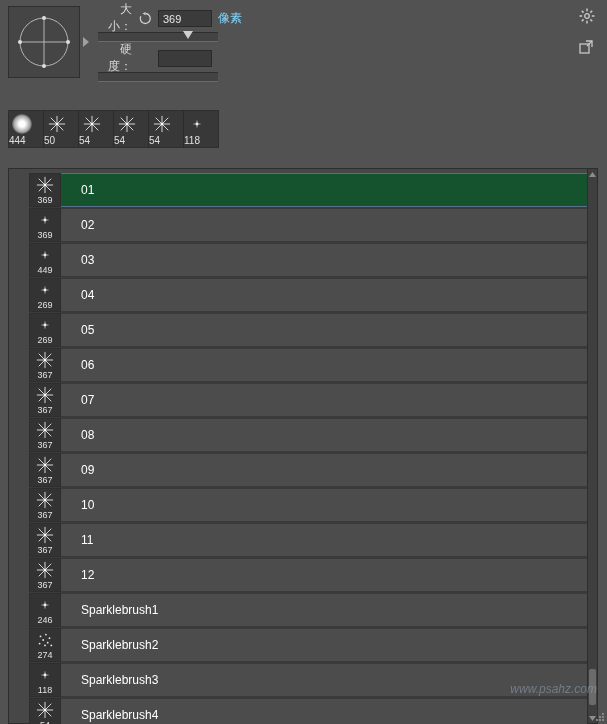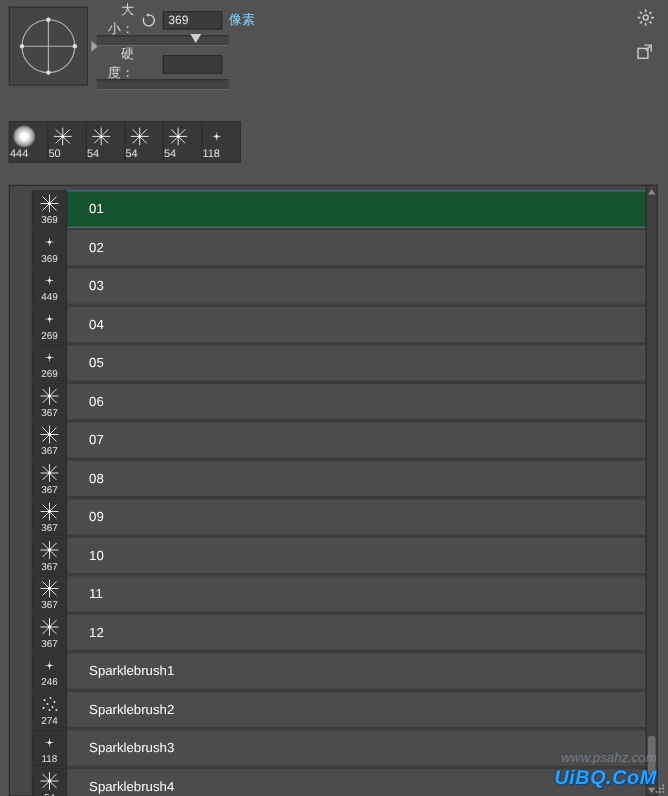--- a/index.html
+++ b/index.html
@@ -18,21 +18,21 @@
     width:607px;
     height:724px;
     box-sizing:border-box;
     padding:6px 8px 0 8px;
   }
 
   
   .settings-row{
     display:flex;
     align-items:flex-start;
-    gap:8px;
+    gap:18px;
     height:86px;
   }
   .brush-preview{
     width:70px;
     height:70px;
     border:1px solid #2f2f2f;
     background:#454545;
     position:relative;
     display:flex;
     align-items:center;
@@ -659,21 +659,20 @@
     </div>
     <div class="scroll-thumb" id="sthumb" style="top: 500px; height: 36px;"></div>
     <div class="scroll-arrow" style="position:absolute;bottom:0;">
       <svg width="7" height="5">
           <path d="M0 0 L3.5 5 L7 0 Z" fill="#8c8c8c"></path>
         </svg>
     </div>
   </div>
 
   <div class="watermark-sub">www.psahz.com</div>
-  <div class="watermark">UiBQ.CoM</div>
 
   <svg class="corner-grip" viewBox="0 0 12 12">
     <g fill="#9a9a9a">
         <circle cx="10" cy="10" r="1"></circle>
         <circle cx="7" cy="10" r="1"></circle>
         <circle cx="4" cy="10" r="1"></circle>
         <circle cx="10" cy="7" r="1"></circle>
         <circle cx="7" cy="7" r="1"></circle>
         <circle cx="10" cy="4" r="1"></circle>
       </g>

